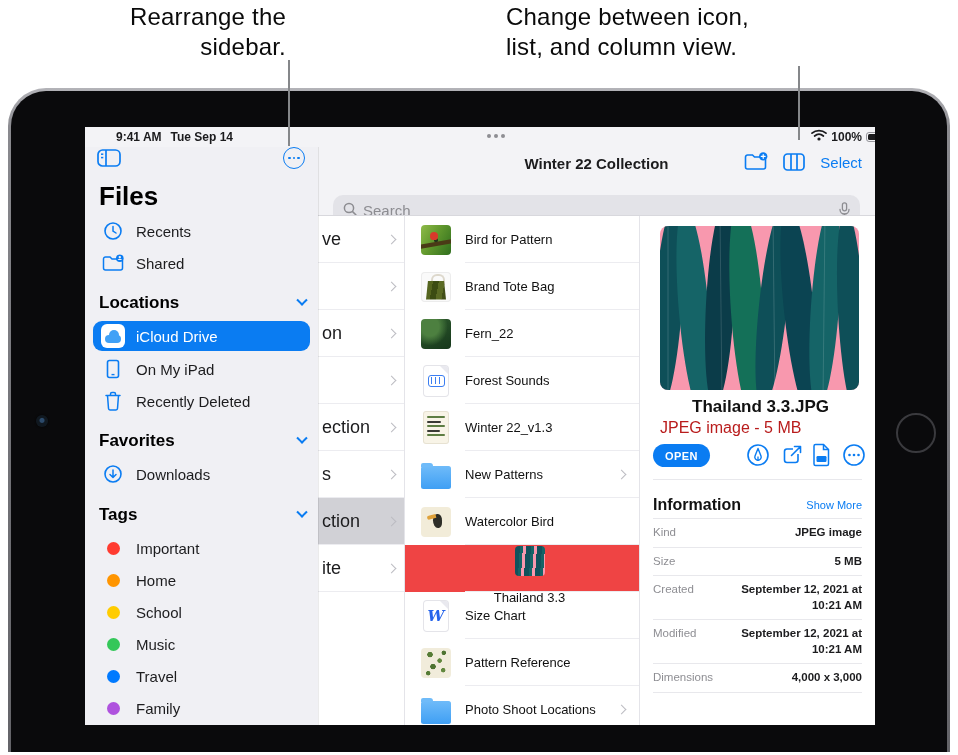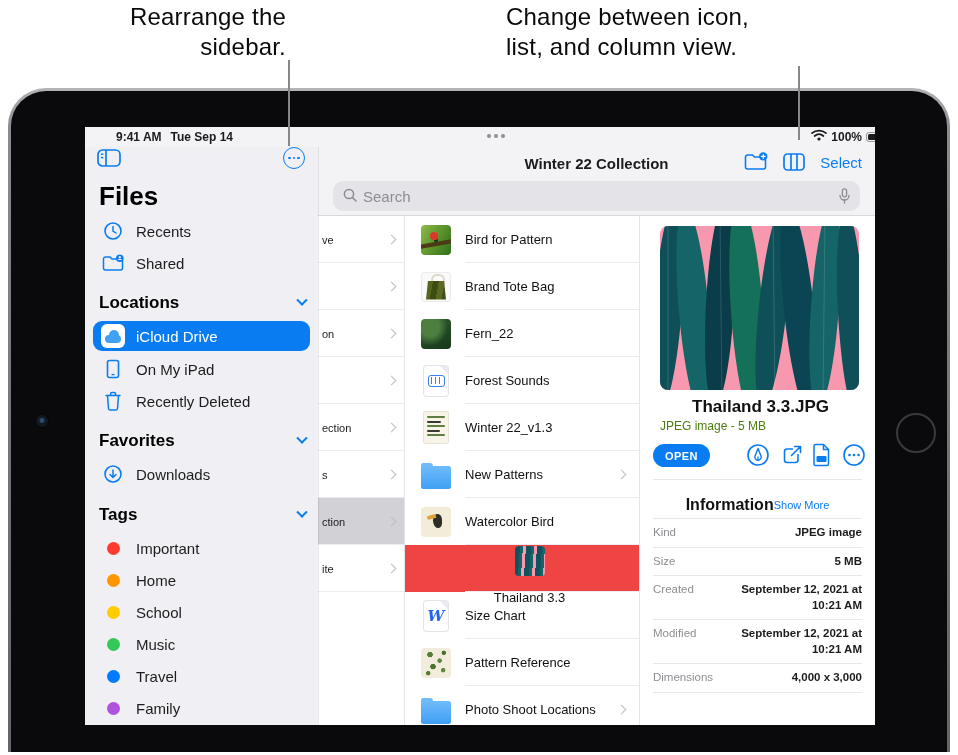--- a/index.html
+++ b/index.html
@@ -51,26 +51,26 @@
   .icloud-badge::before{content:"";position:absolute;left:4px;top:11px;width:16px;height:8px;background:#41a1f6;border-radius:5px;}
   .icloud-badge::after{content:"";position:absolute;left:8px;top:6px;width:10px;height:10px;background:#41a1f6;border-radius:50%;}
   .dot{width:13px;height:13px;border-radius:50%;flex:none;}
 
   
   .content{position:absolute;left:233px;top:20px;width:557px;height:578px;}
   .ct-title{position:absolute;left:60px;right:60px;top:8px;text-align:center;font-size:15px;font-weight:700;color:#1c1c1e;}
   .ct-icons{position:absolute;right:13px;top:5px;display:flex;align-items:center;gap:15px;}
   .ct-icons .tb{cursor:pointer;display:flex;}
   .select-btn{color:#0a7cf2;font-size:15px;background:none;border:none;cursor:pointer;font-family:inherit;}
-  .searchbar{position:absolute;left:15px;right:15px;top:34px;height:30px;background:#e3e3e8;border-radius:10px;display:flex;align-items:center;padding:8px 10px;gap:6px;color:#8c8c91;font-size:15px;cursor:text;}
+  .searchbar{position:absolute;left:15px;right:15px;top:48px;height:30px;background:#e3e3e8;border-radius:10px;display:flex;align-items:center;padding:8px 10px;gap:6px;color:#8c8c91;font-size:15px;cursor:text;}
   .searchbar .mic{margin-left:auto;display:flex;cursor:pointer;}
 
   .columns{position:absolute;left:0;right:0;top:68px;bottom:0;border-top:1px solid #d8d8dd;display:flex;background:#fff;}
   .col-browser{width:87px;position:relative;border-right:1px solid #e4e4e9;background:#fff;overflow:hidden;}
-  .b-row{position:absolute;left:0;right:0;height:47px;display:flex;align-items:center;font-size:11px;color:#1c1c1e;padding:0 9px 0 4px;cursor:pointer;}
+  .b-row{position:absolute;left:0;right:0;height:47px;display:flex;align-items:center;font-size:18px;color:#1c1c1e;padding:0 9px 0 4px;cursor:pointer;}
   .b-row::after{content:"";position:absolute;left:0;right:0;bottom:0;height:1px;background:#ececf0;}
   .b-row.selected{background:#d1d1d6;}
   .chev{width:7px;height:7px;border-top:1.7px solid #bcbcc2;border-right:1.7px solid #bcbcc2;transform:rotate(45deg);flex:none;}
   .b-row .chev{margin-left:auto;}
 
   .col-files{width:235px;position:relative;border-right:1px solid #e4e4e9;background:#fff;overflow:hidden;}
   .f-row{position:absolute;left:0;right:0;height:47px;display:flex;align-items:center;gap:13px;padding-left:15px;font-size:13px;color:#111;cursor:pointer;}
   .f-row::after{content:"";position:absolute;left:60px;right:0;bottom:0;height:1px;background:#ececf0;}
   .f-row.selected{background:#ef4444;flex-direction:column;}
   .f-row .chev{margin-left:auto;margin-right:14px;}
@@ -104,25 +104,25 @@
   .wave{width:17px;height:12px;border:1.5px solid #3b7ef2;border-radius:3px;background:repeating-linear-gradient(90deg,#3b7ef2 0 1.5px,rgba(0,0,0,0) 1.5px 4px);background-size:11px 7px;background-position:center;background-repeat:no-repeat;}
   .w-glyph{color:#2563eb;font:italic 700 15px "DejaVu Serif",serif;}
   .t-folder{width:30px;height:23px;margin-top:5px;border-radius:2.5px;background:linear-gradient(180deg,#6fbbf9,#3f9ff4);position:relative;}
   .t-folder::before{content:"";position:absolute;top:-3px;left:0;width:12px;height:4px;border-radius:2px 3px 0 0;background:#6fbbf9;}
 
   
   .col-preview{flex:1;position:relative;background:#fff;overflow:hidden;}
   .pv-image{position:absolute;left:20px;top:10px;width:199px;height:164px;border-radius:8px;overflow:hidden;}
   .pv-image svg{display:block;}
   .pv-title{position:absolute;left:20px;top:181px;font-size:17px;font-weight:700;color:#111;margin-left:32px;}
-  .pv-meta{position:absolute;left:20px;top:203px;font-size:12px;color:#4d7c0f;}
+  .pv-meta{position:absolute;left:20px;top:203px;font-size:16px;color:#b91c1c;}
   .open-btn{position:absolute;left:13px;top:228px;height:23px;padding:0 12px;background:#0a7cf2;color:#fff;border:none;border-radius:12px;font-size:11px;font-weight:700;letter-spacing:.4px;display:flex;align-items:center;cursor:pointer;font-family:inherit;}
   .pv-act{position:absolute;top:227px;width:24px;height:24px;display:flex;align-items:center;justify-content:center;cursor:pointer;}
   .pv-divider{position:absolute;left:13px;right:13px;top:263px;height:1px;background:#e8e8ec;}
-  .info-head{position:absolute;left:13px;right:13px;top:280px;display:flex;justify-content:center;align-items:center;}
+  .info-head{position:absolute;left:13px;right:13px;top:280px;display:flex;justify-content:space-between;align-items:center;}
   .info-title{font-size:16px;font-weight:700;color:#111;}
   .show-more{font-size:11px;color:#0a7cf2;background:none;border:none;cursor:pointer;font-family:inherit;}
   .info-rows{position:absolute;left:13px;right:13px;top:302px;}
   .info-row{display:flex;justify-content:space-between;align-items:flex-start;padding:6px 0;border-top:1px solid #e8e8ec;font-size:11.5px;}
   .info-row:last-child{border-bottom:1px solid #e8e8ec;}
   .info-label{color:#8e8e93;padding-top:1px;text-align:center;}
   .info-value{color:#1c1c1e;font-weight:700;text-align:right;max-width:128px;line-height:1.35;}
 </style>
 </head>
 <body>

